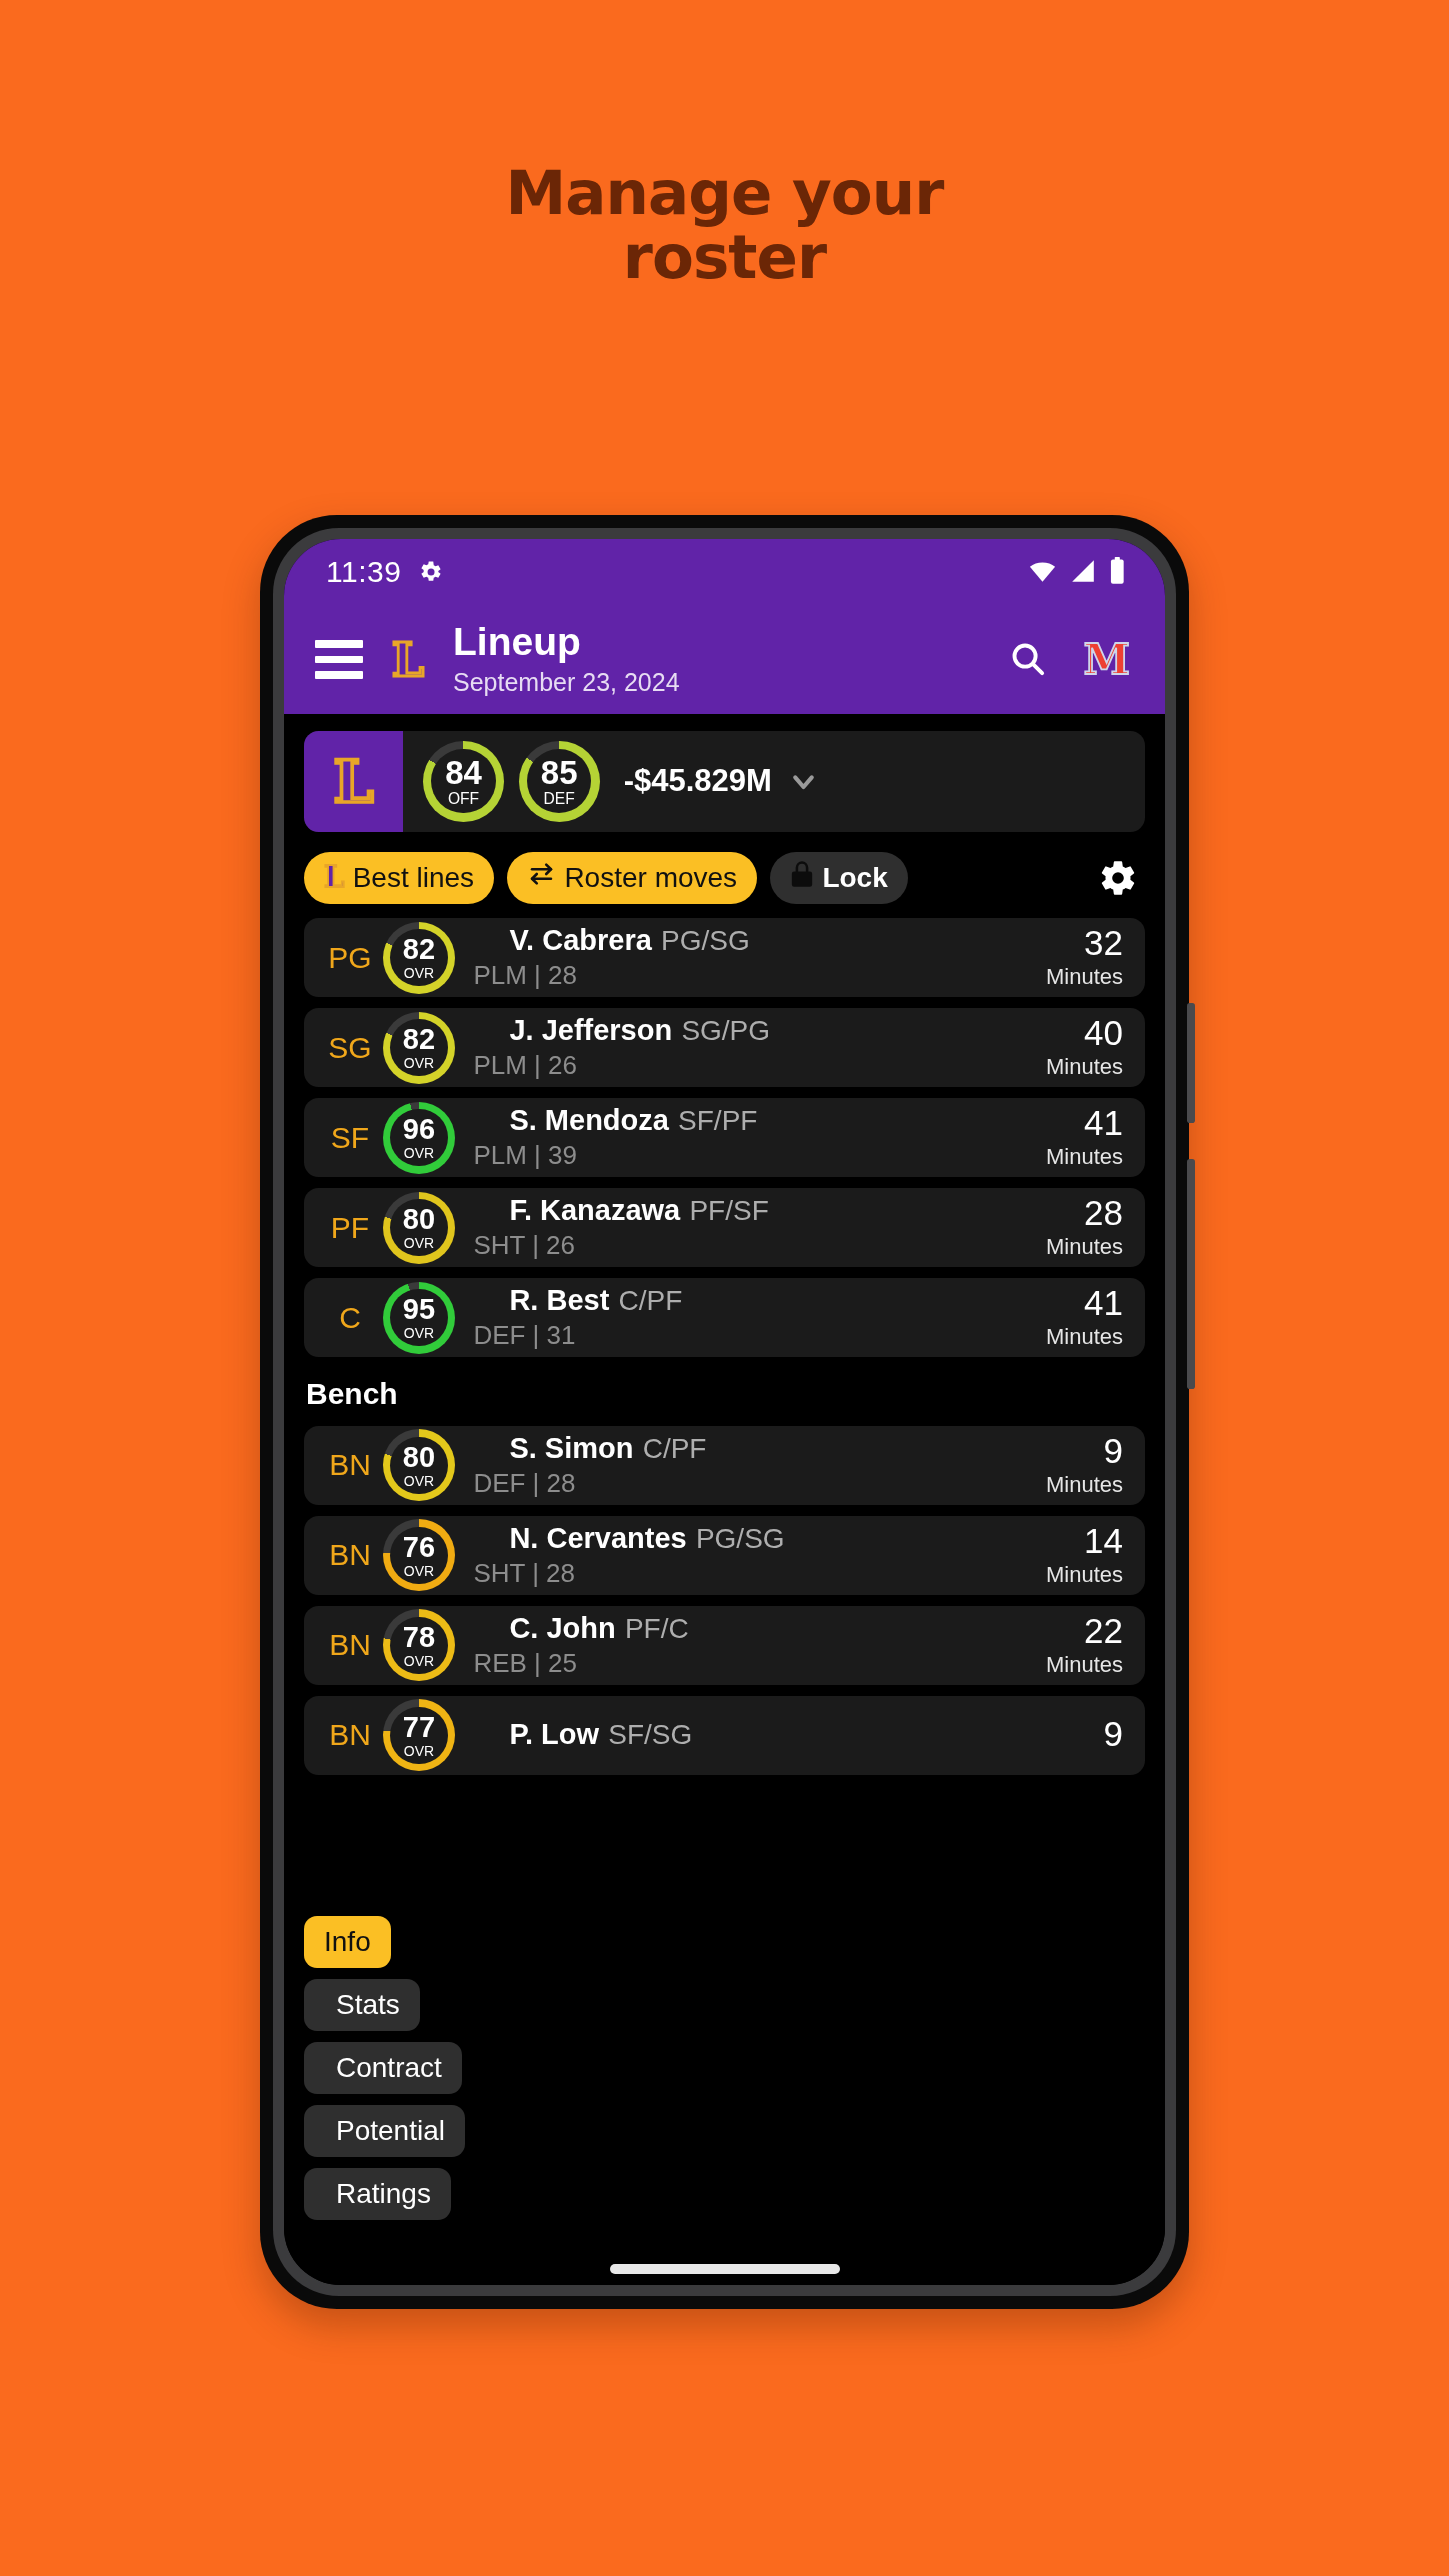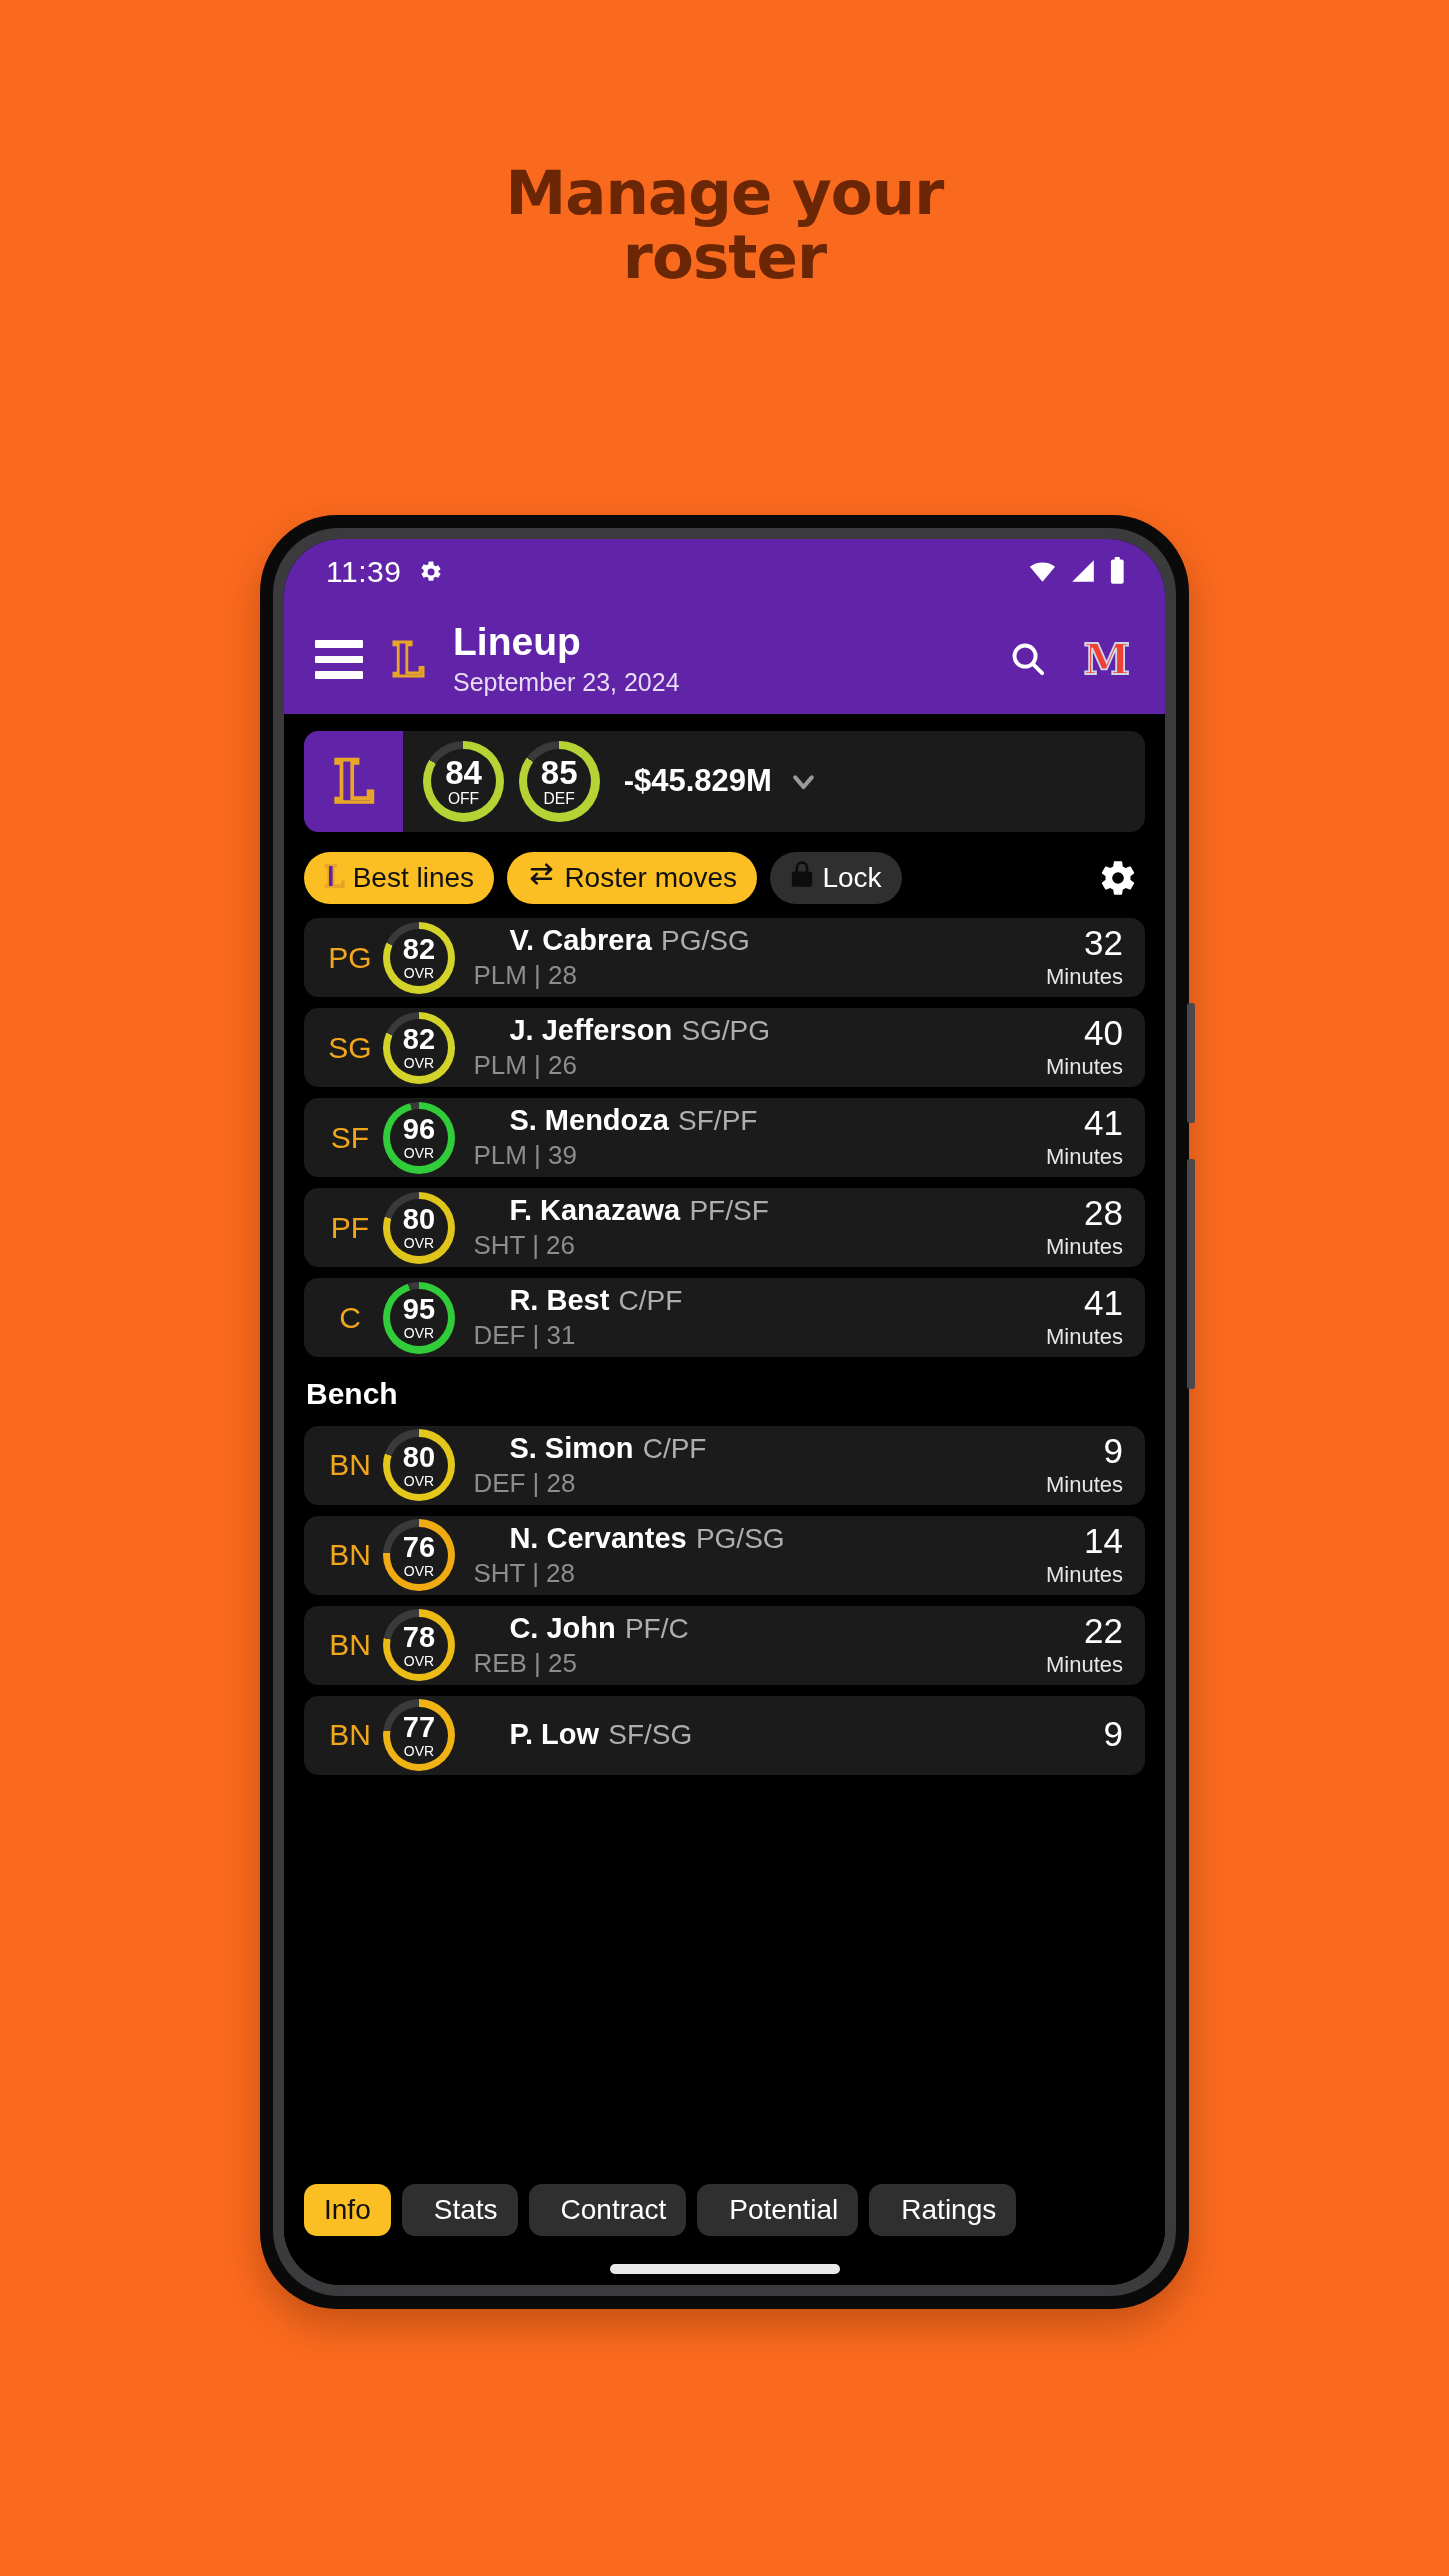--- a/index.html
+++ b/index.html
@@ -158,20 +158,21 @@
     margin:20px 20px 0 20px;
   }
   .chip{
     display:flex; align-items:center; gap:8.3px;
     height:52px;
     padding:0 20px;
     border-radius:26px;
     font-size:28px;
     white-space:nowrap;
     cursor:pointer;
+    font-weight:bold;
   }
   .chip.amber{ background:#fbbf24; color:#111; font-weight:normal; }
   .chip.dark{ background:#2f2f2f; color:#fff; }
   .chip .cb{
     font-family:"DejaVu Serif", serif;
     font-weight:bold; font-size:29px;
     color:#6123a8;
     -webkit-text-stroke:1.8px #e8a628;
     line-height:1;
   }
@@ -207,25 +208,26 @@
   .pmin .ml{ color:#e6e6e6; font-size:22px; line-height:1.2; margin-top:3.7px; }
 
   .section-head{
     color:#fff; font-size:30px; font-weight:bold;
     margin:20px 0 14.7px 22px;
   }
 
   
   .bottom-tabs{
     position:absolute;
-    left:0; right:0; bottom:56px;
+    left:0; right:0; bottom:72px;
     background:#000;
     display:flex; align-items:flex-start;
     gap:11px;
     padding:14.7px 20px 9.2px 20px;
+    flex-direction:column;
   }
   .tab{
     height:52px;
     padding:0 20px;
     border-radius:13px;
     display:flex; align-items:center;
     font-size:28px;
     cursor:pointer;
   }
   .tab.active{ background:#fbbf24; color:#111; }

